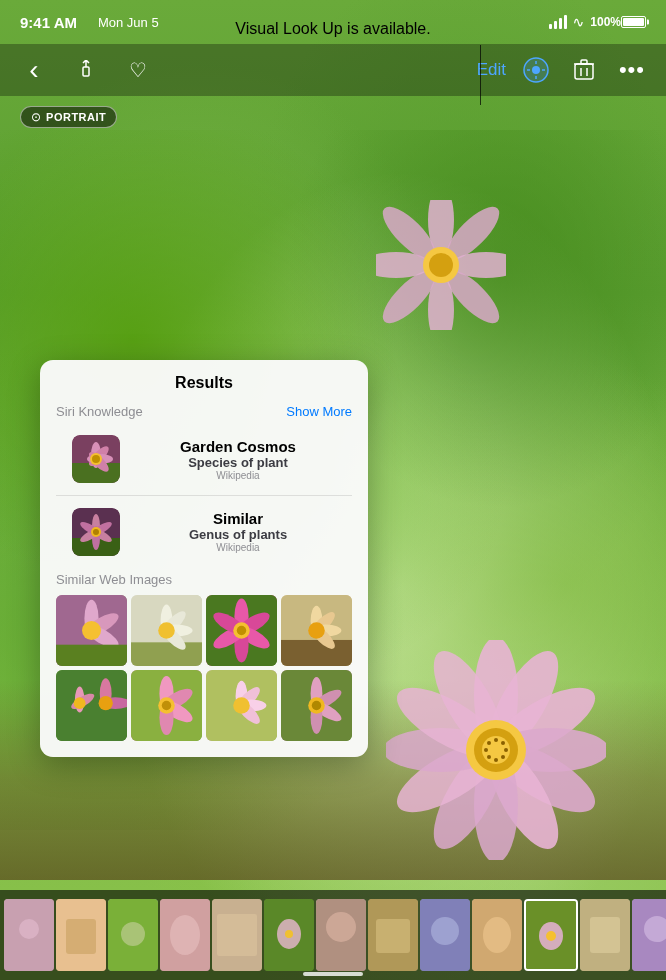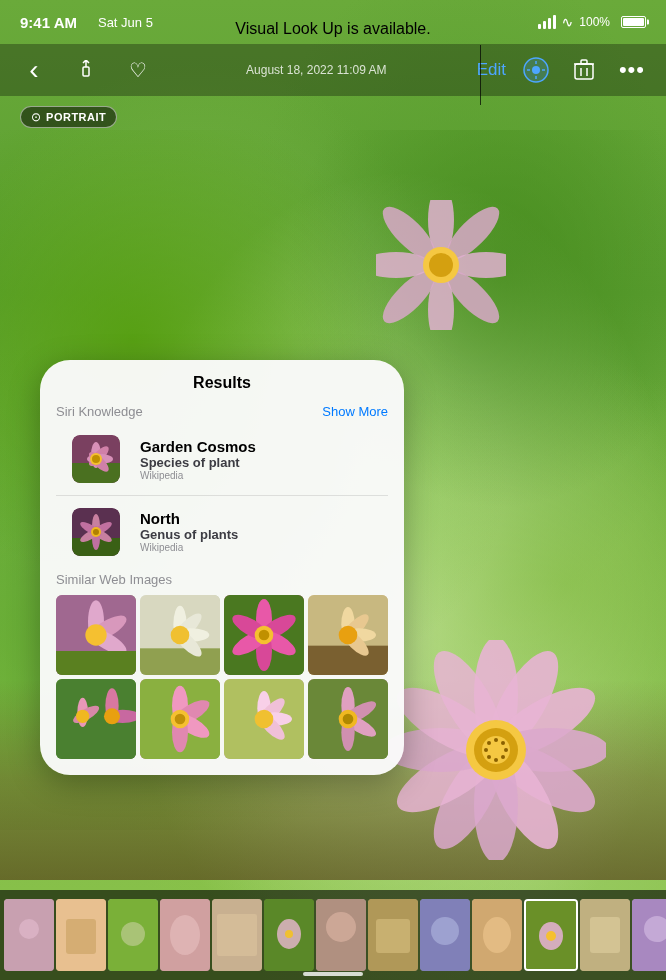--- a/index.html
+++ b/index.html
@@ -103,23 +103,23 @@
     .status-bar-right {
       display: flex;
       align-items: center;
       gap: 6px;
       color: #fff;
     }
 
     .battery-icon {
       display: flex;
       align-items: center;
-      gap: 11px;
+      gap: 0;
       font-size: 13px;
-      font-weight: 400;
+      font-weight: 700;
     }
 
     .battery-bar {
       width: 25px;
       height: 12px;
       border: 1.5px solid #fff;
       border-radius: 2px;
       position: relative;
       display: inline-flex;
       align-items: center;
@@ -257,23 +257,23 @@
       height: 60px;
       background: rgba(0,0,0,0.7);
       z-index: 20;
     }
 
     
     .results-panel {
       position: absolute;
       top: 360px;
       left: 40px;
-      width: 364px;
+      width: 328px;
       background: rgba(250, 250, 250, 0.97);
-      border-radius: 30px;
+      border-radius: 13px;
       padding: 0 0 16px 0;
       box-shadow: 0 8px 32px rgba(0,0,0,0.3);
       z-index: 15;
     }
 
     .results-header {
       text-align: center;
       padding: 14px 0 8px;
       font-size: 16px;
       font-weight: 600;
@@ -300,20 +300,21 @@
       font-weight: 400;
       cursor: pointer;
     }
 
     .result-item {
       display: flex;
       align-items: center;
       padding: 8px 32px;
       gap: 20px;
       cursor: pointer;
+      text-align: center;
     }
 
     .result-thumb {
       width: 48px;
       height: 48px;
       border-radius: 8px;
       overflow: hidden;
       flex-shrink: 0;
     }
 
@@ -486,21 +487,21 @@
 </div>
 
 <div class="vlu-tooltip">
   <span>Visual Look Up is available.</span>
 </div>
 <div class="vlu-line"></div>
 
 <div class="status-bar">
   <div class="status-bar-left">
     <span>9:41 AM</span>
-    <span style="font-size:13px;font-weight:500;">Sat Jun 5</span>
+    <span style="font-size:13px;font-weight:500;">Mon Jun 5</span>
   </div>
   <div class="status-bar-right">
 
     <div class="signal-dots">
       <div class="signal-dot" style="width:3px;height:5px;"></div>
       <div class="signal-dot" style="width:3px;height:8px;"></div>
       <div class="signal-dot" style="width:3px;height:11px;"></div>
       <div class="signal-dot" style="width:3px;height:14px;"></div>
     </div>
 
@@ -522,21 +523,20 @@
       <svg width="20" height="20" viewBox="0 0 20 20" fill="none">
         <rect x="7" y="7" width="6" height="9" rx="1" stroke="white" stroke-width="1.5" fill="none"></rect>
         <line x1="10" y1="7" x2="10" y2="1" stroke="white" stroke-width="1.5"></line>
         <polyline points="7,3 10,0 13,3" stroke="white" stroke-width="1.5" fill="none"></polyline>
       </svg>
     </button>
     <button class="toolbar-btn" style="background:none;border:none;cursor:pointer;color:#fff;font-size:20px;">♡</button>
   </div>
 
   <div class="toolbar-center">
-    <div class="photo-subtitle">August 18, 2022  11:09 AM</div>
   </div>
 
   <div class="toolbar-right">
     <button class="toolbar-btn-text" style="background:none;border:none;cursor:pointer;">Edit</button>
 
     <button class="toolbar-btn" style="background:none;border:none;cursor:pointer;color:#4da6ff;font-size:22px;position:relative;">
       <svg width="26" height="26" viewBox="0 0 26 26">
         <circle cx="13" cy="13" r="12" fill="#4da6ff" opacity="0.2"></circle>
         <circle cx="13" cy="13" r="12" stroke="#4da6ff" stroke-width="1.5" fill="none"></circle>
 
@@ -609,21 +609,21 @@
           <ellipse cx="24" cy="18" rx="4" ry="12" fill="#c880a0" transform="rotate(120 24 24)"></ellipse>
           <ellipse cx="24" cy="18" rx="4" ry="12" fill="#c070a0" transform="rotate(180 24 24)"></ellipse>
           <ellipse cx="24" cy="18" rx="4" ry="12" fill="#c880a0" transform="rotate(240 24 24)"></ellipse>
           <ellipse cx="24" cy="18" rx="4" ry="12" fill="#c070a0" transform="rotate(300 24 24)"></ellipse>
           <circle cx="24" cy="24" r="5" fill="#f0b820"></circle>
           <circle cx="24" cy="24" r="3" fill="#b08000"></circle>
         </svg>
       </div>
     </div>
     <div class="result-info">
-      <div class="result-name">North</div>
+      <div class="result-name">Similar</div>
       <div class="result-type">Genus of plants</div>
       <div class="result-source">Wikipedia</div>
     </div>
   </div>
 
   <div class="similar-section">
     <div class="similar-label">Similar Web Images</div>
     <div class="similar-grid">
 
       <div class="similar-thumb web-img-1">

